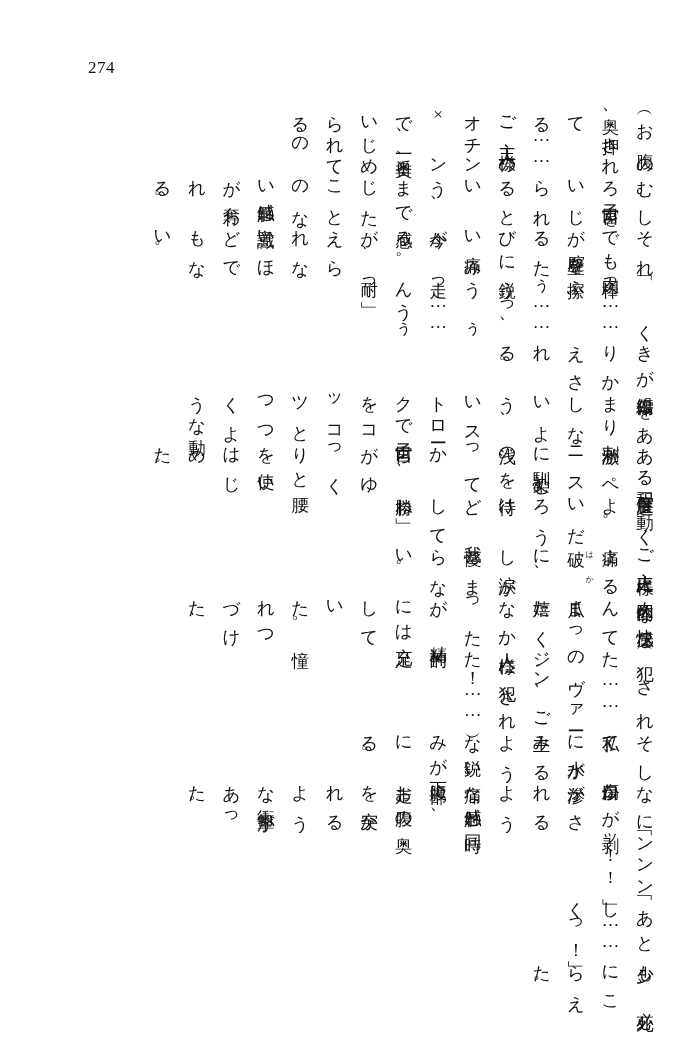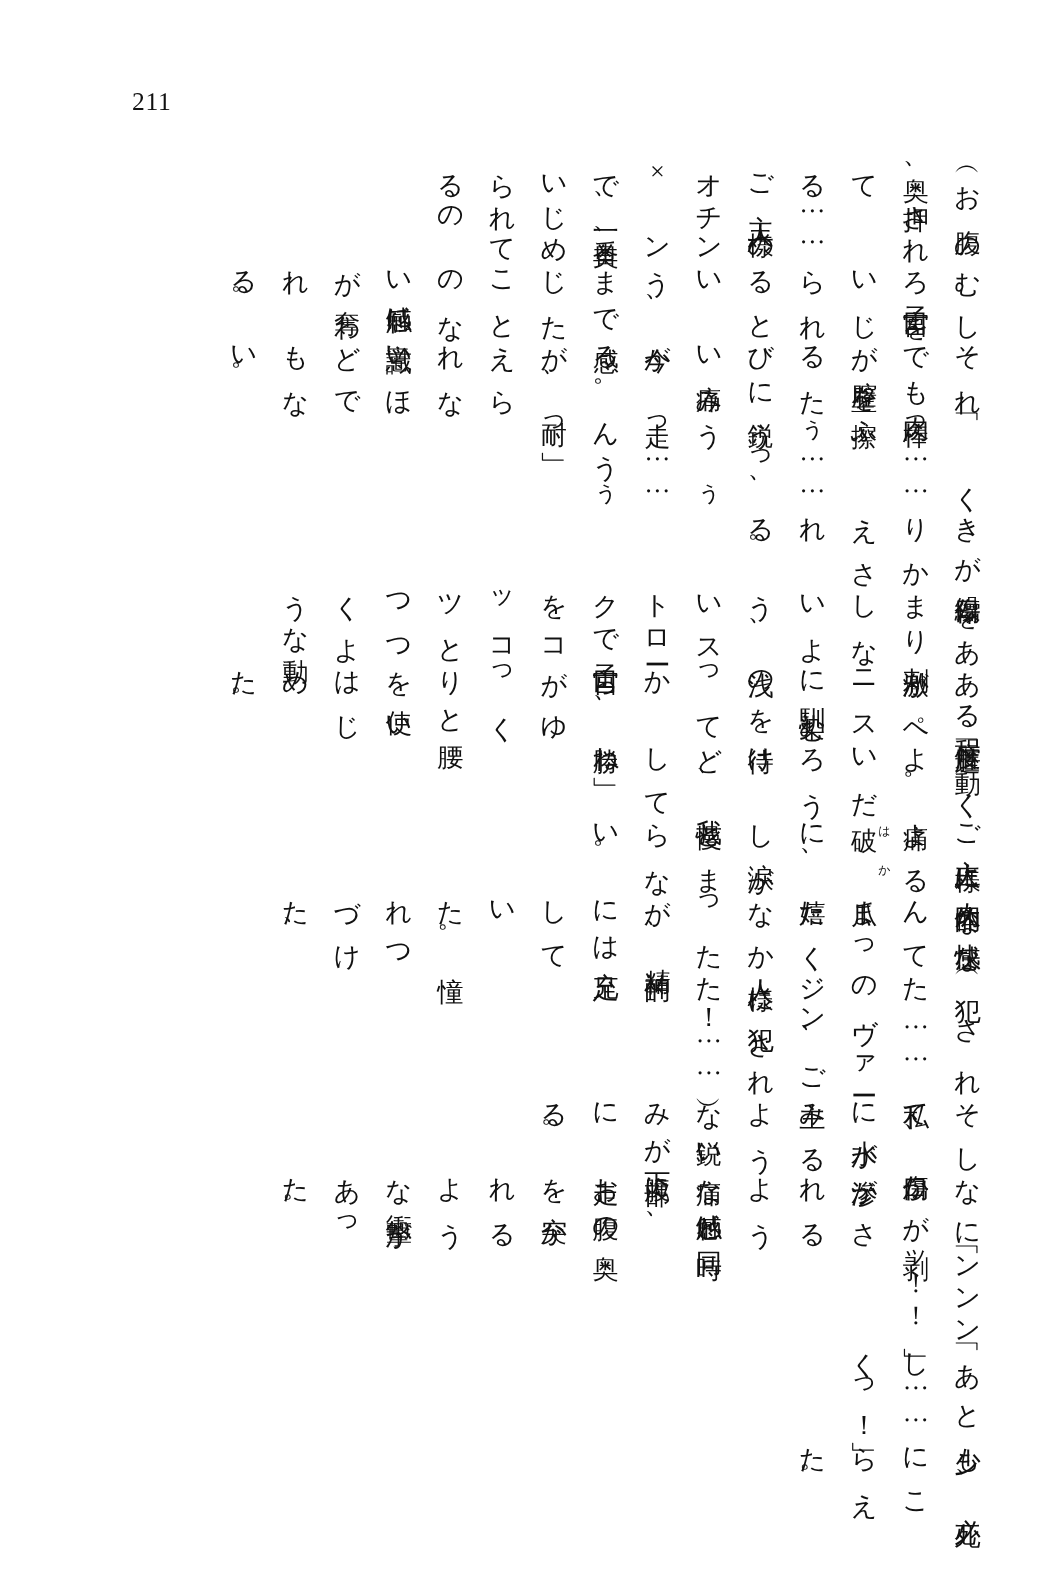--- a/index.html
+++ b/index.html
@@ -64,21 +64,21 @@
   rt {
     font-size: 8px;
     letter-spacing: 0;
   }
 </style>
 </head>
 <body>
 
 <div id="page">
 
-  <div id="page-number">211</div>
+  <div id="page-number">274</div>
 
   <div id="body-text">
       <div class="para">も、必死にこらえた。</div>
       <div class="para">「あと少し……くっ！」</div>
       <div class="para">「ンンンッ!!」</div>
       <div class="para">なにかが剥がされるような感触と同時に、お腹の奥を突かれるような衝撃があった。</div>
       <div class="para">そして、傷口に水が滲みるような鋭い痛みが下腹部に走る。</div>
       <div class="para">（犯された……私のヴァージン、ご主人様に犯された！……）</div>
       <div class="para">肉体的な快感なんてまったくなかったが、精神的には充足していた。憧れつづけた、</div>
       <div class="para">ご主人様による<ruby>破瓜<rt>はか</rt></ruby>に、嬉し涙がとまらない。</div>

